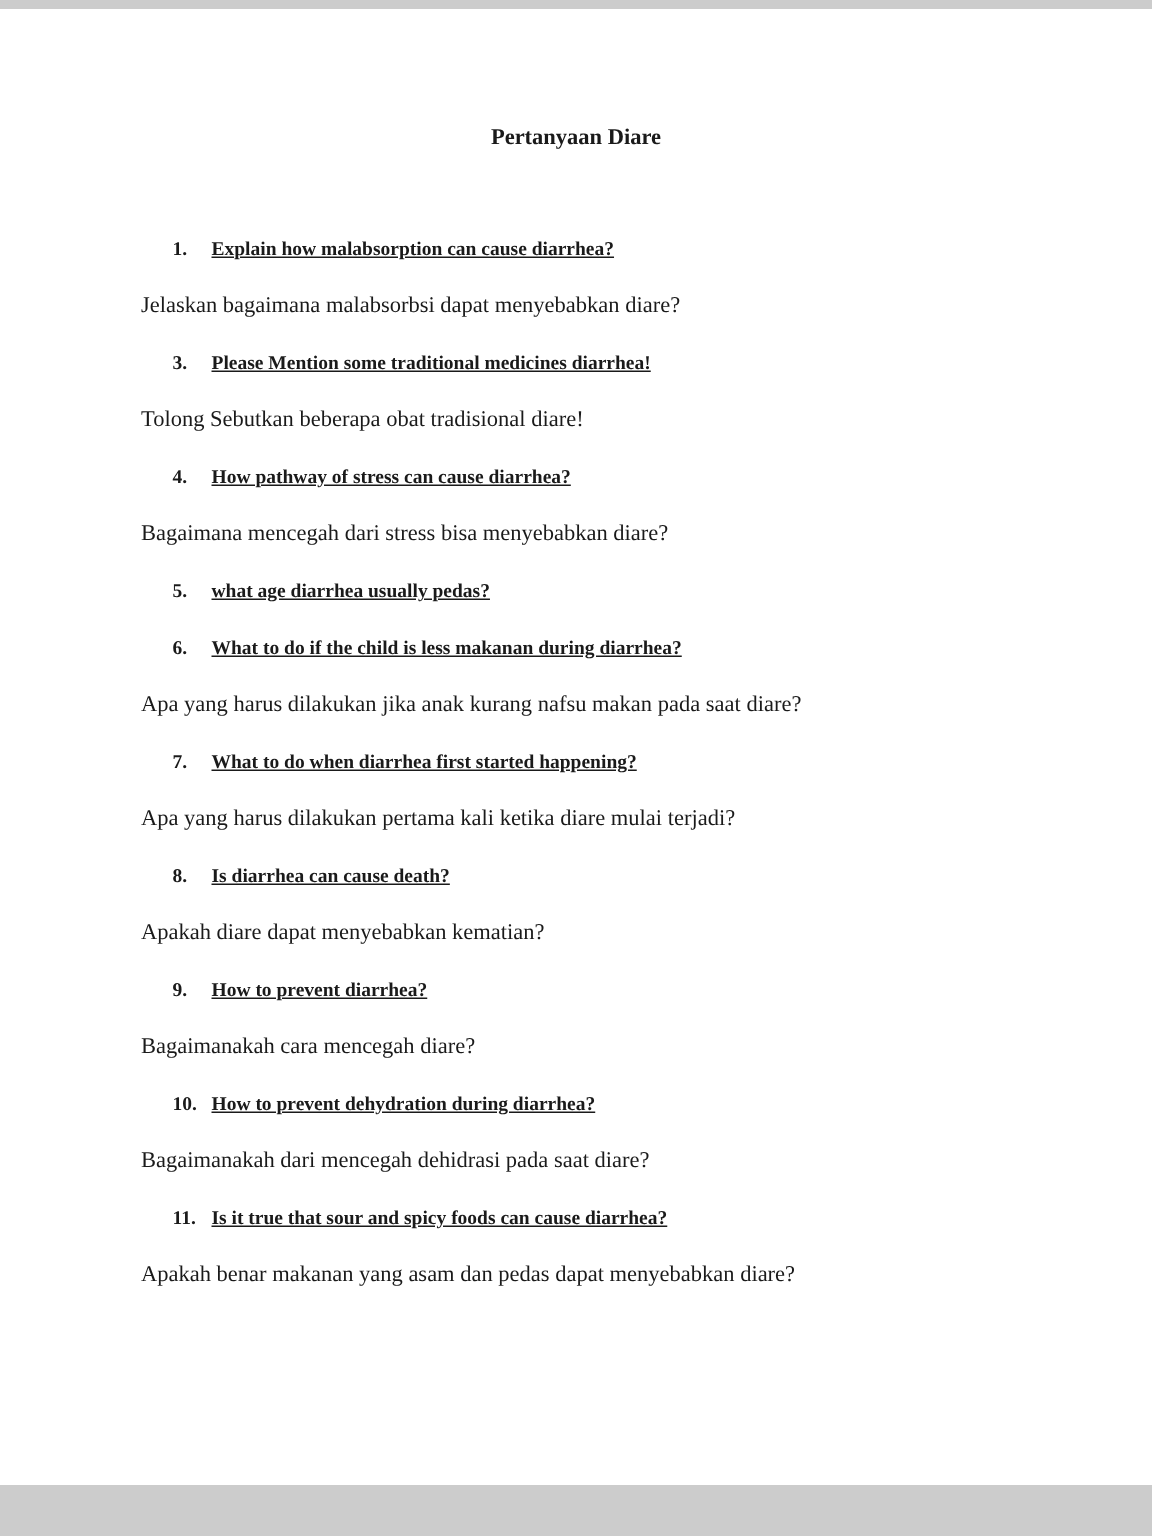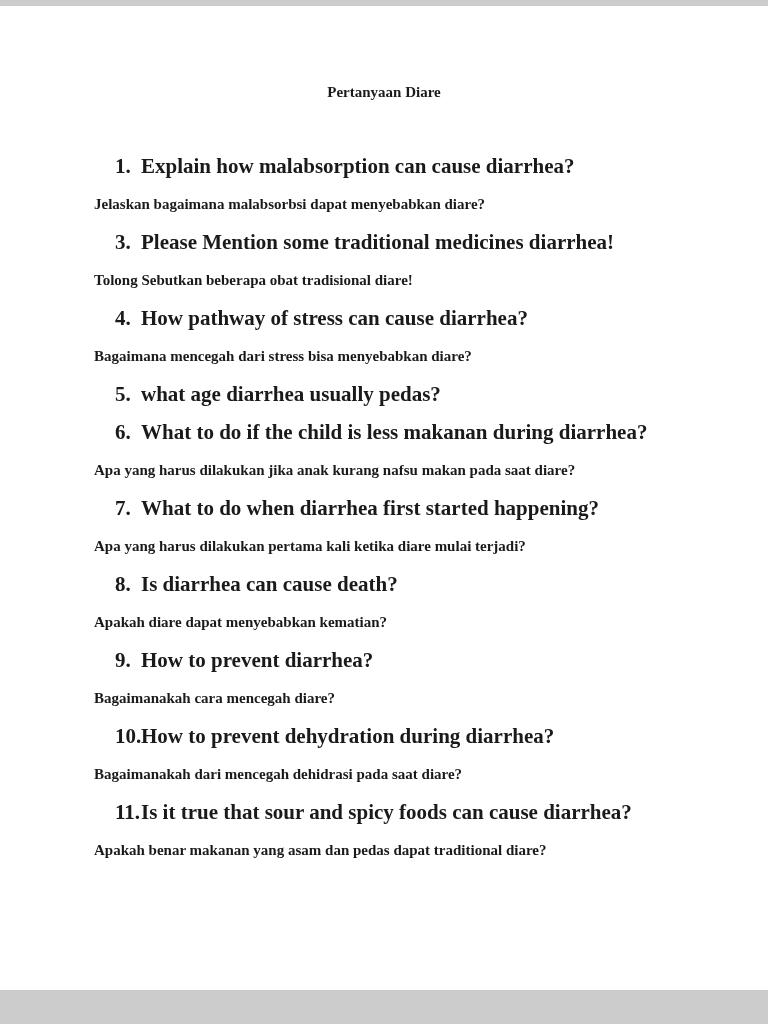--- a/index.html
+++ b/index.html
@@ -29,32 +29,33 @@
     text-align: center;
     font-size: 15px;
     font-weight: bold;
     line-height: 20px;
     margin: 0 0 54px 0;
     font-family: Liberation Serif, serif;
   }
   .qa { margin: 0; }
   .q-en {
     font-weight: bold;
-    font-size: 21px;
+    font-size: 13px;
     line-height: 20px;
     margin: 0 0 18px 0;
     padding-left: 21px;
+    text-decoration: underline;
   }
   .q-num {
     display: inline-block;
     width: 26px;
     font-weight: bold;
   }
   .q-id {
-    font-weight: bold;
+    font-weight: normal;
     font-size: 15px;
     line-height: 20px;
     margin: 0 0 18px 0;
     padding-left: 0;
   }
 </style>
 </head>
 <body>
 
 <div class="page">
@@ -100,16 +101,16 @@
     <p class="q-id">Bagaimanakah cara mencegah diare?</p>
   </div>
 
   <div class="qa">
     <p class="q-en"><span class="q-num">10.</span><span>How to prevent dehydration during diarrhea?</span></p>
     <p class="q-id">Bagaimanakah dari mencegah dehidrasi pada saat diare?</p>
   </div>
 
   <div class="qa">
     <p class="q-en"><span class="q-num">11.</span><span>Is it true that sour and spicy foods can cause diarrhea?</span></p>
-    <p class="q-id">Apakah benar makanan yang asam dan pedas dapat traditional diare?</p>
+    <p class="q-id">Apakah benar makanan yang asam dan pedas dapat menyebabkan diare?</p>
   </div>
 </div>
 </div>
 
 </body></html>

